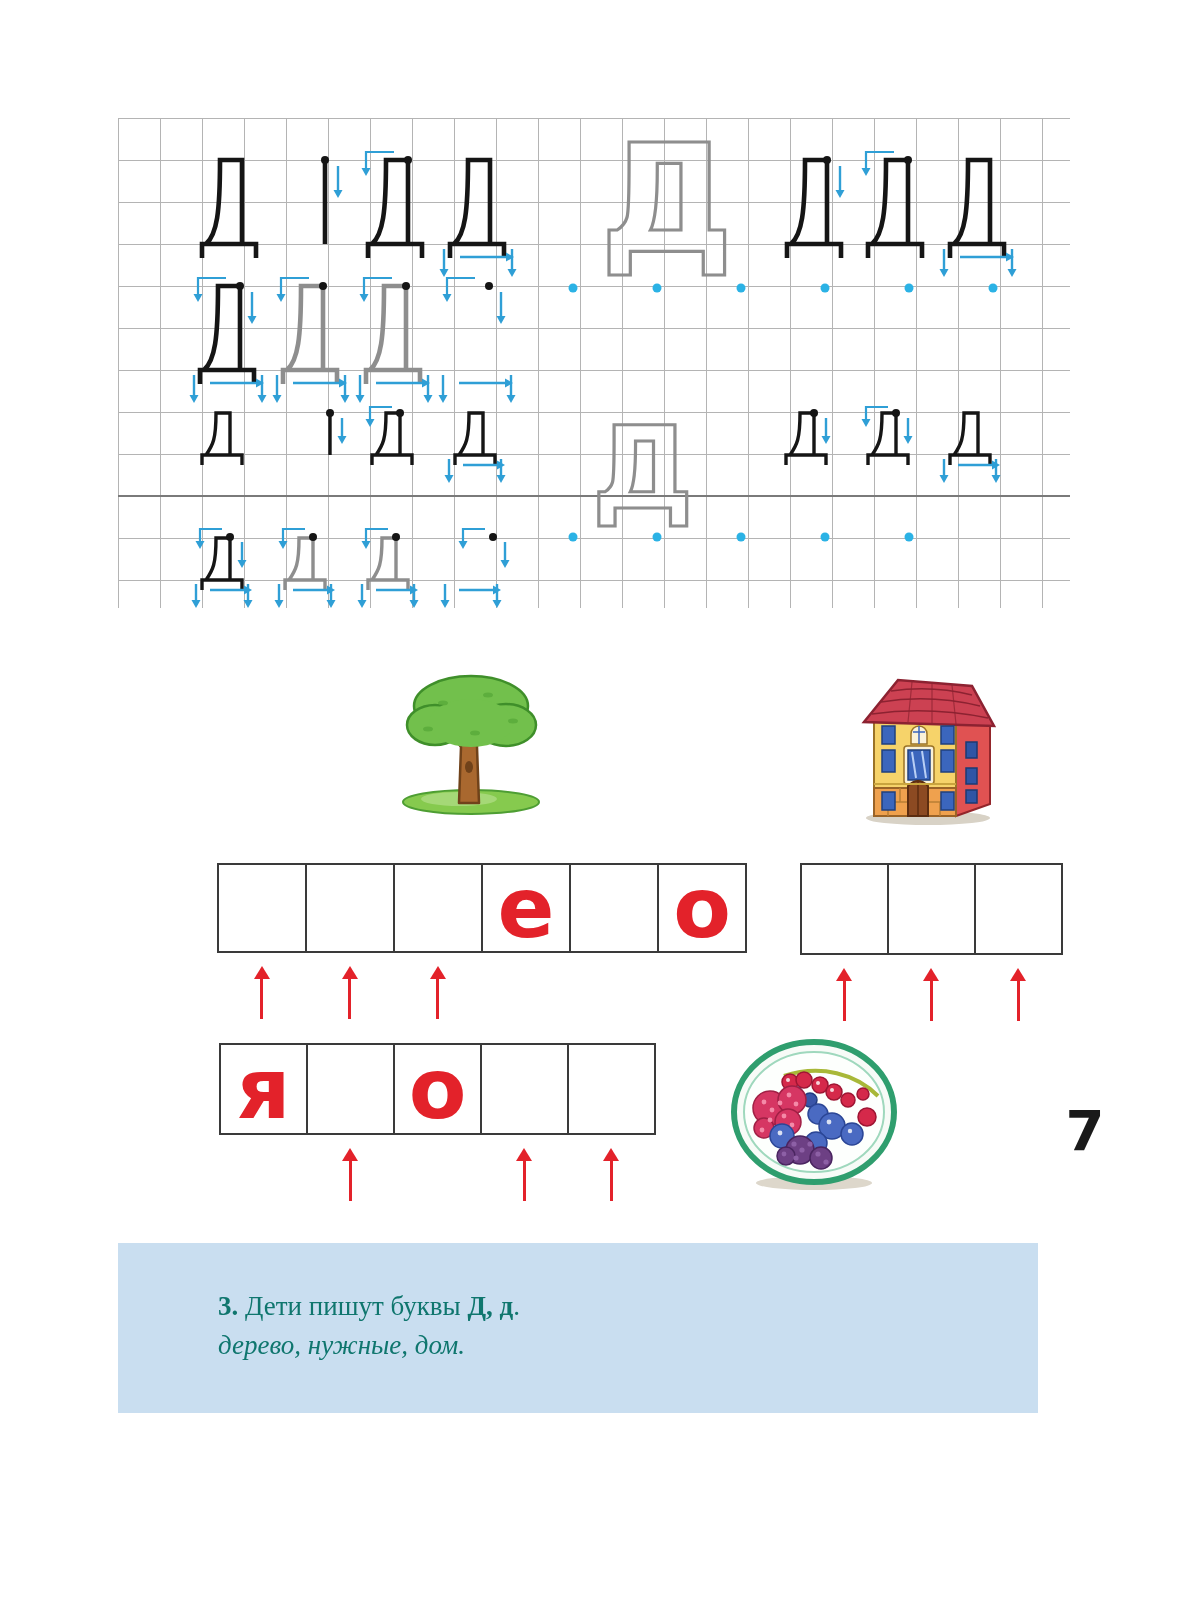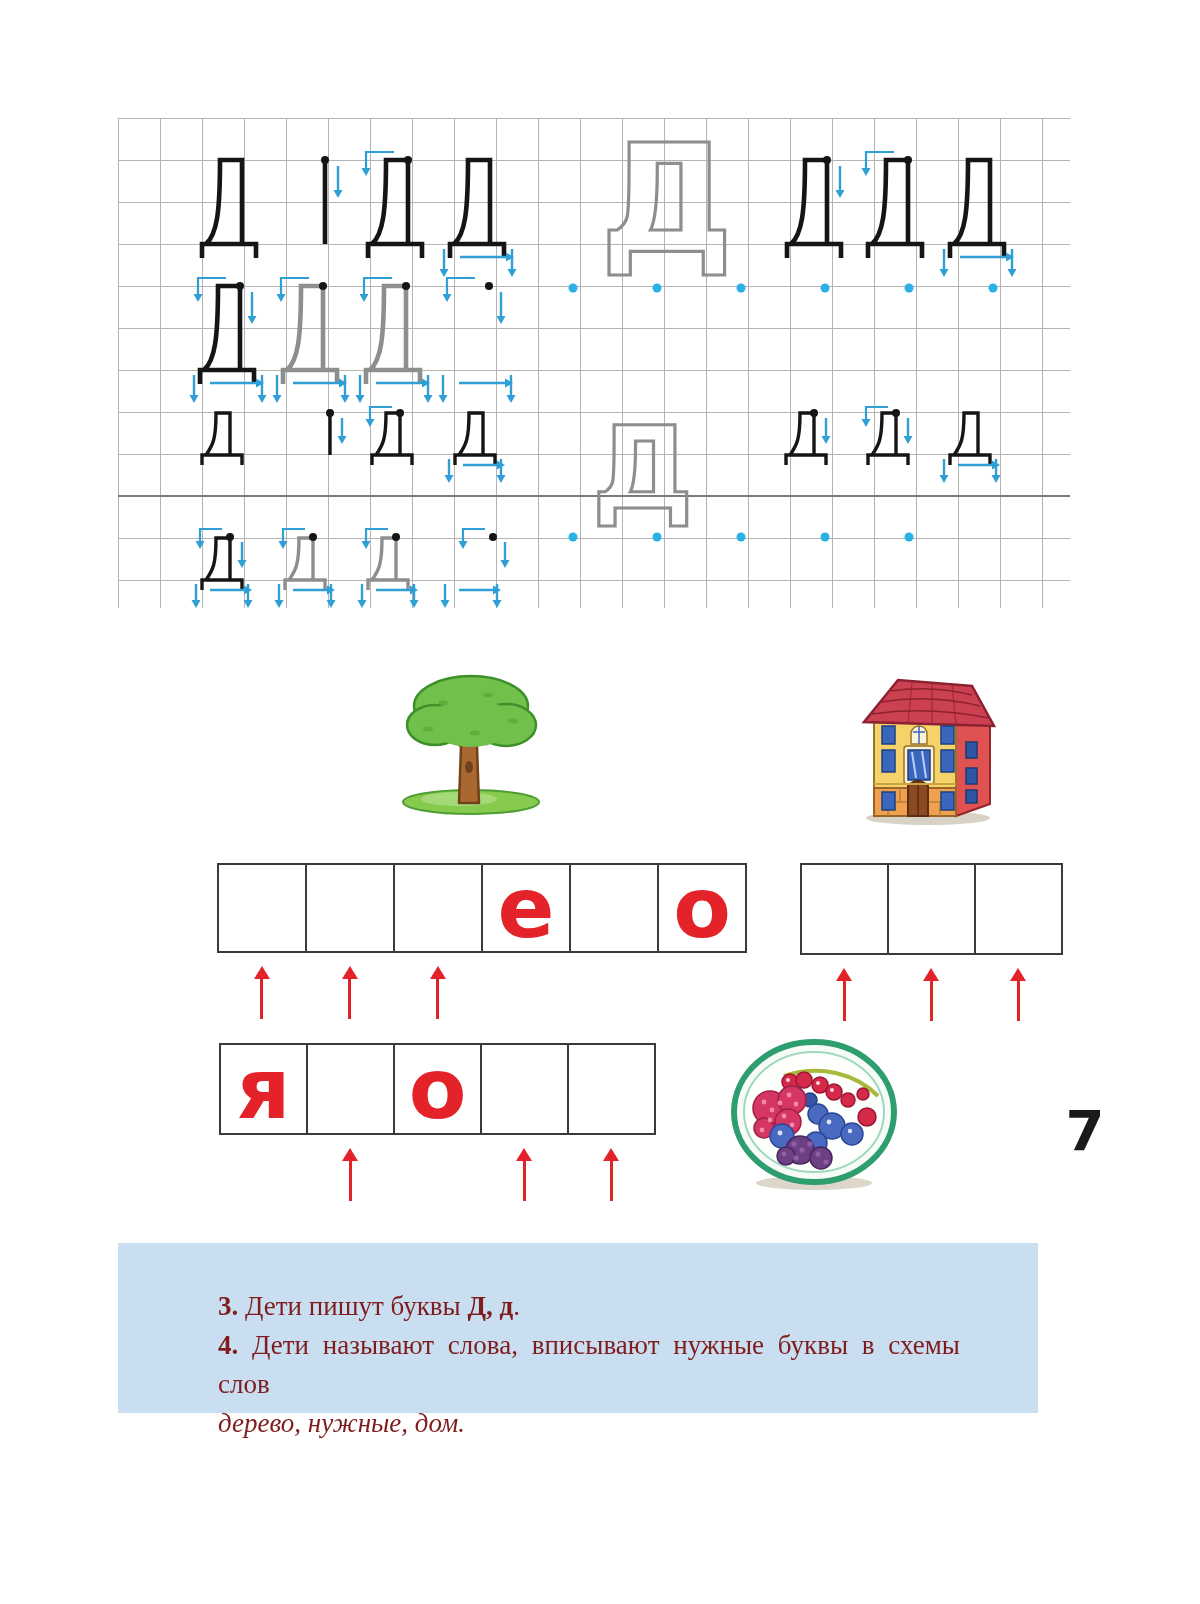--- a/index.html
+++ b/index.html
@@ -17,21 +17,21 @@
   .red-arrow{position:absolute;width:17px;}
   .red-arrow .head{width:0;height:0;border-left:8px solid transparent;
         border-right:8px solid transparent;border-bottom:13px solid #e3222a;margin:0 auto;}
   .red-arrow .stick{width:3px;height:40px;background:#e3222a;margin:0 auto;}
   .pagenum{position:absolute;left:1048px;top:1098px;width:74px;text-align:center;
         font-family:"DejaVu Sans","Liberation Sans",sans-serif;font-weight:bold;
         font-size:56px;color:#1a1a1a;}
   .info-box{position:absolute;left:118px;top:1243px;width:920px;height:170px;
         background:#c9def0;}
   .info-text{position:absolute;left:100px;top:44px;width:760px;
-        font-family:"Liberation Serif",serif;font-size:27px;line-height:39px;color:#7f1d1d;}
+        font-family:"Liberation Serif",serif;font-size:27px;line-height:39px;color:#0f766e;}
   .info-line{white-space:nowrap;}
   .info-line.justify{white-space:normal;width:742px;text-align:justify;text-align-last:justify;}
   .info-line .num{font-weight:bold;}
   .info-line.italic-line{font-style:italic;}
 </style>
 </head>
 <body>
 
 <div class="page">
 
@@ -394,18 +394,16 @@
       </div>
     </div>
 
   <div class="pagenum">7</div>
 
   <div class="info-box">
     <div class="info-text">
       <div class="info-line"><span class="num">3.</span>
         <span>Дети пишут буквы</span>
         <span class="num">Д, д</span><span>.</span></div>
-      <div class="info-line justify"><span class="num">4.</span>
-        <span>Дети называют слова, вписывают нужные буквы в схемы слов</span></div>
       <div class="info-line italic-line">дерево, нужные, дом.</div>
     </div>
   </div>
 </div>
 
 </body></html>

